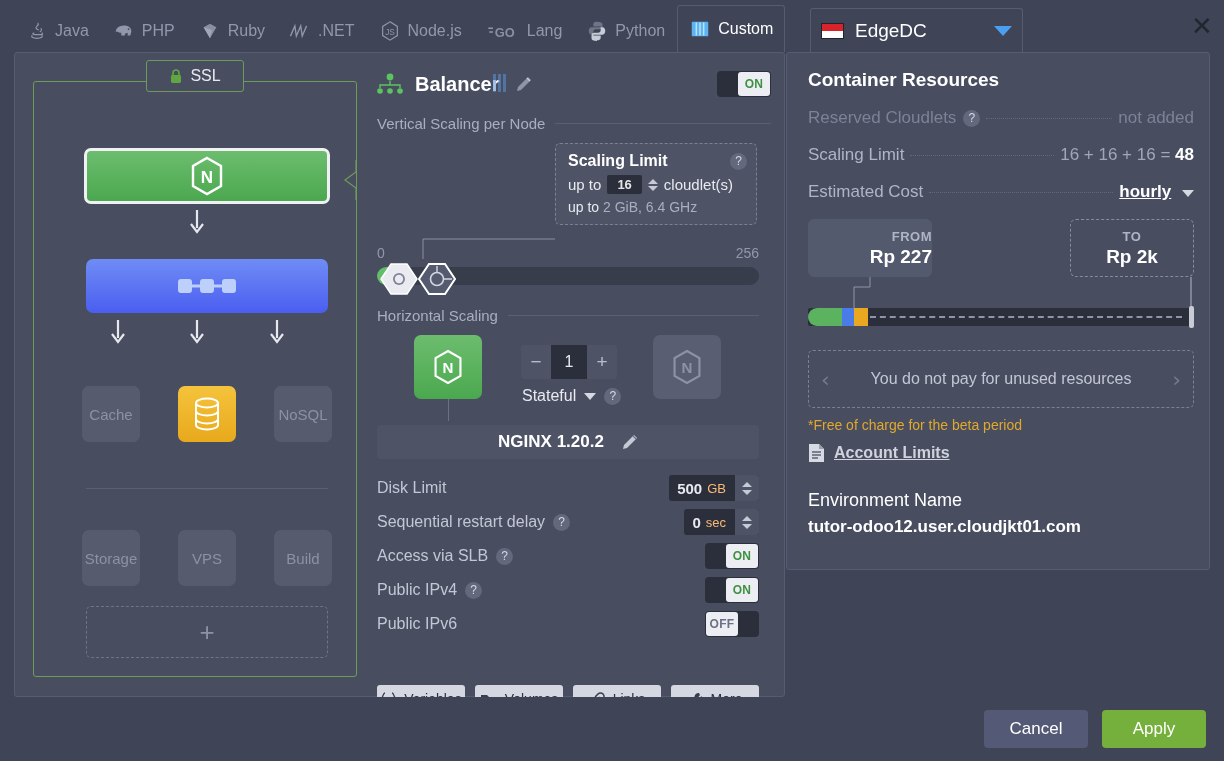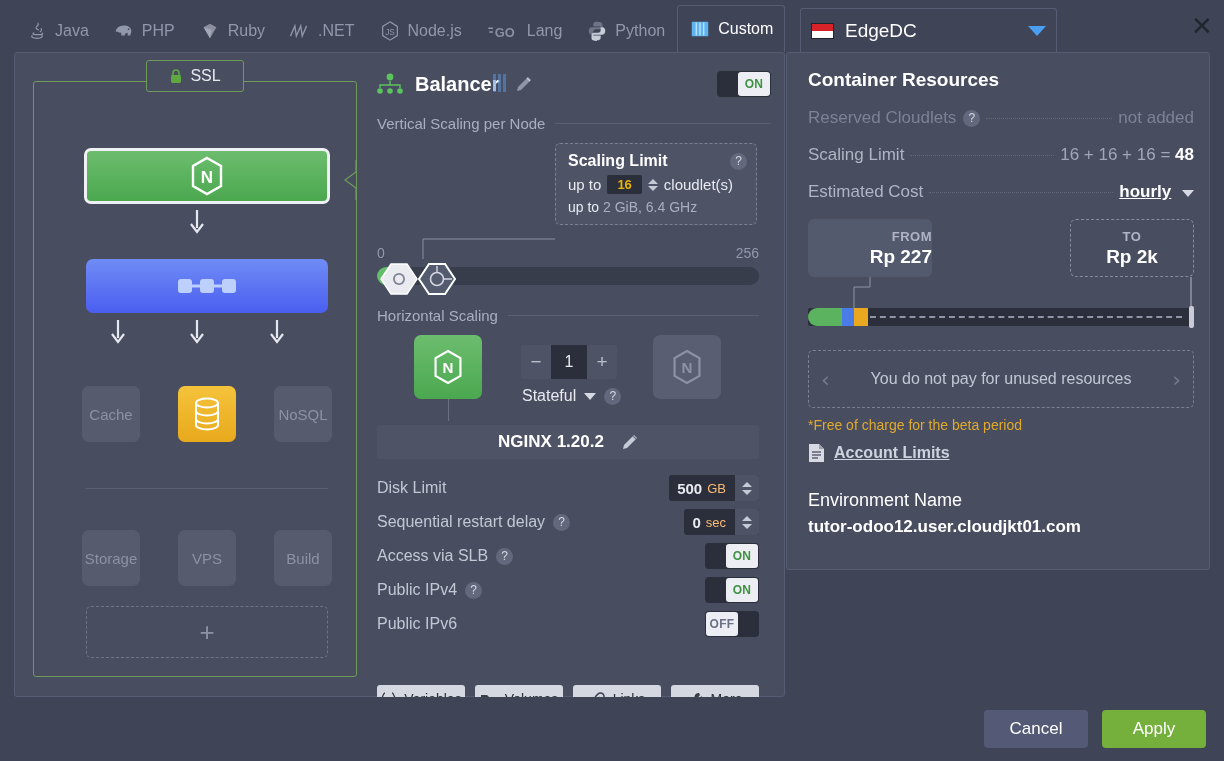--- a/index.html
+++ b/index.html
@@ -27,21 +27,21 @@
     border-color: #565c72; border-radius: 3px 3px 0 0;
     height: 47px;
   }
   .tab-ico { width: 22px; height: 22px; display: block; flex: none; }
 
   
   .edgedc-tabwrap {
     position: absolute; left: 786px; top: 0; width: 438px; height: 52px;
   }
   .edgedc-tab {
-    position: absolute; left: 14px; top: 8px; width: 257px; height: 44px;
+    position: absolute; left: 24px; top: 8px; width: 213px; height: 44px;
     border: 1px solid #565c72; border-bottom: none; border-radius: 3px 3px 0 0;
     background: #3f4457; display: flex; align-items: center; padding: 0 10px;
     cursor: pointer;
   }
   .flag-ico {
     width: 23px; height: 16px; flex: none; border: 1px solid #20242f;
     background: linear-gradient(#d8232a 0 50%, #ffffff 50% 100%);
   }
   .edgedc-name { color: #fff; font-size: 19px; margin-left: 11px; }
   .caret-blue {
@@ -160,21 +160,21 @@
   .sec-label .ln { flex: 1; border-top: 1px solid #5a5f72; }
 
   .tooltip-box {
     position: absolute; left: 178px; top: 76px; width: 202px; height: 82px;
     border: 1px dashed #7b8095; border-radius: 5px; background: #4e5366;
     padding: 8px 12px;
   }
   .tt-title { color: #fff; font-size: 16px; font-weight: bold; }
   .tt-r2 { display: flex; align-items: center; gap: 6px; margin-top: 5px; color: #e8eaf0; font-size: 15px; }
   .tt-val {
-    background: #2b2f3c; color: #eab308; font-size: 13px; font-weight: bold;
+    background: #2b2f3c; color: #e5e5e5; font-size: 13px; font-weight: bold;
     padding: 2px 10px; border-radius: 2px;
   }
   .spin { display: flex; flex-direction: column; gap: 2px; cursor: pointer; }
   .spin i { display: block; width: 0; height: 0; border-left: 5px solid transparent; border-right: 5px solid transparent; }
   .spin i.up { border-bottom: 5px solid #c6cad6; }
   .spin i.dn { border-top: 5px solid #c6cad6; }
   .tt-r3 { color: #e8eaf0; font-size: 14px; margin-top: 5px; }
   .tt-r3 em { font-style: normal; color: #a9aec0; }
   .qmark {
     width: 17px; height: 17px; border-radius: 50%; background: #63687c;

